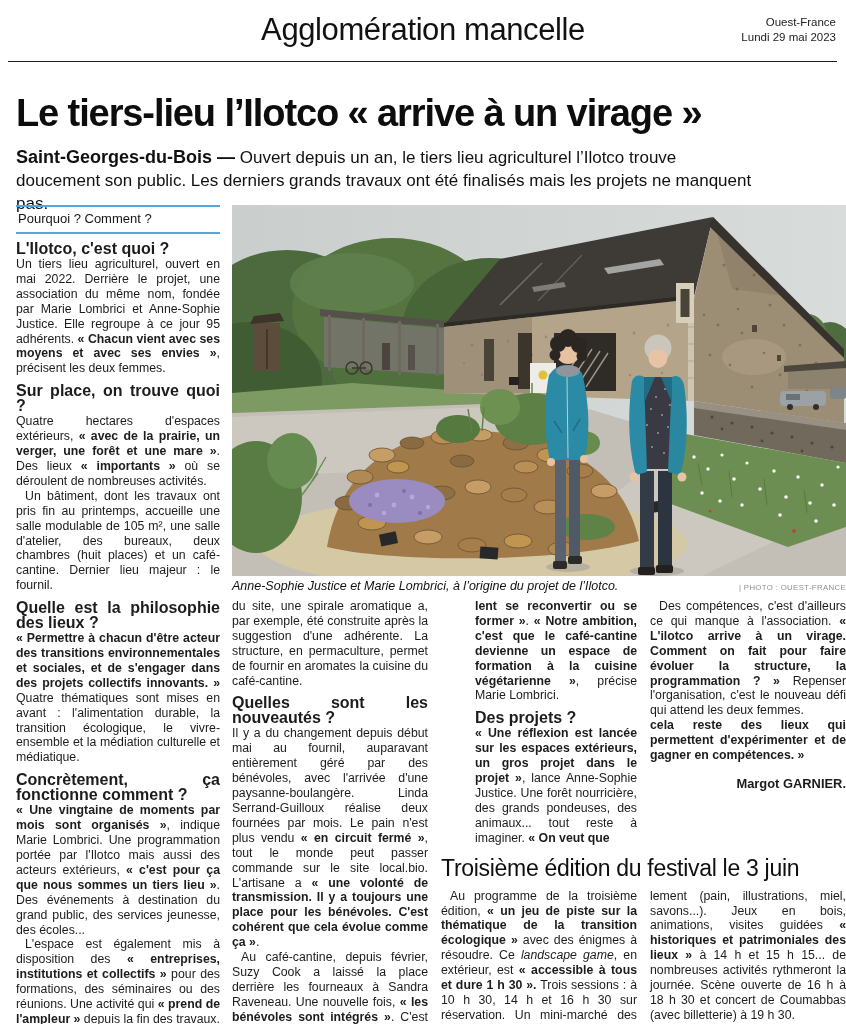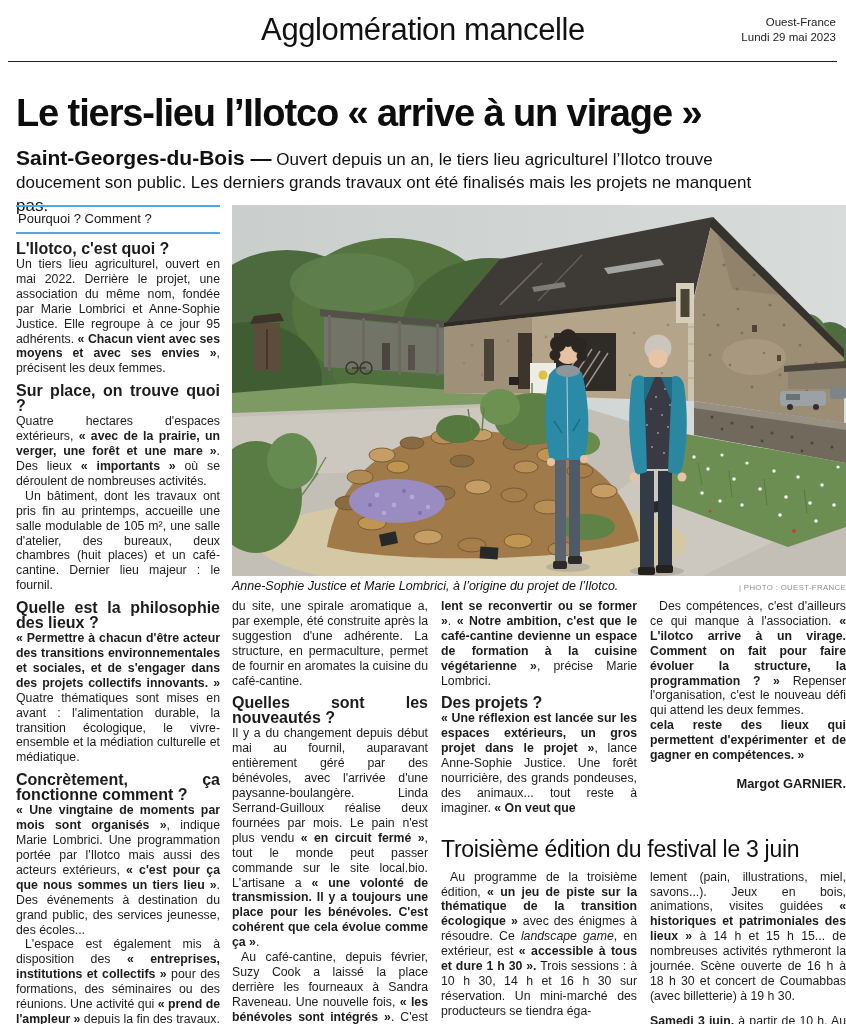--- a/index.html
+++ b/index.html
@@ -10,21 +10,21 @@
             font-size:31px;font-weight:400;letter-spacing:-0.4px;margin:0;color:#111;}
   .edition{position:absolute;top:15px;right:10px;text-align:right;
            font-size:11.5px;line-height:14.5px;color:#222;}
   .top-rule{position:absolute;top:61px;left:8px;right:9px;border:0;
             border-top:1.6px solid var(--rule,#1f1f1f);margin:0;}
   
   .headline{position:absolute;top:92px;left:16px;margin:0;font-size:38px;
             font-weight:700;letter-spacing:-1.1px;color:#0d0d0d;}
   .lede{position:absolute;top:146px;left:16px;width:748px;margin:0;
         font-size:17px;line-height:23px;color:#111;}
-  .lede b{font-size:21px;}
+  .lede b{font-size:18px;}
   
   .content{position:absolute;top:205px;left:16px;width:830px;
            display:grid;grid-template-columns:204px 614px;column-gap:12px;}
   .kicker{border-top:2px solid var(--accent,#55a7d8);border-bottom:2px solid var(--accent,#55a7d8);
           padding:4px 2px 6px;font-size:13px;color:#161616;}
   .colbody{font-size:12.3px;line-height:14.9px;text-align:justify;
            hyphens:auto;-webkit-hyphens:auto;color:#1c1c1c;}
   .bh{font-weight:700;margin:7px 0 1px;font-size:16px;line-height:15px;}
   .bp{margin:0;}
   .ind{text-indent:9px;}
@@ -34,21 +34,21 @@
   .byline{text-align:right;font-weight:700;margin-top:14px;font-size:12.9px;}
   
   figure{margin:0;}
   .photo-svg{display:block;width:614px;height:371px;}
   .caption-row{display:flex;justify-content:space-between;align-items:baseline;margin-top:3px;}
   .caption{font-style:italic;font-size:12.5px;color:#111;}
   .credit{font-size:7.8px;color:#8f8f8f;letter-spacing:.35px;white-space:nowrap;}
   
   .bgrid{display:grid;grid-template-columns:1fr 1fr 1fr;column-gap:13px;margin-top:6px;}
   .bcolA{grid-column:1;grid-row:1 / span 2;}
-  .bcolB{grid-column:2;grid-row:1;}
+  .bcolB{grid-column:2;grid-row:1;margin-left:34px;}
   .bcolC{grid-column:3;grid-row:1;}
   .subart{grid-column:2 / span 2;grid-row:2;}
   .sub-headline{font-size:23px;font-weight:400;letter-spacing:-0.3px;margin:9px 0 7px;color:#0f0f0f;}
   .subgrid{display:grid;grid-template-columns:1fr 1fr;column-gap:13px;}
 </style>
 </head>
 <body>
 
 <div class="page">
 

